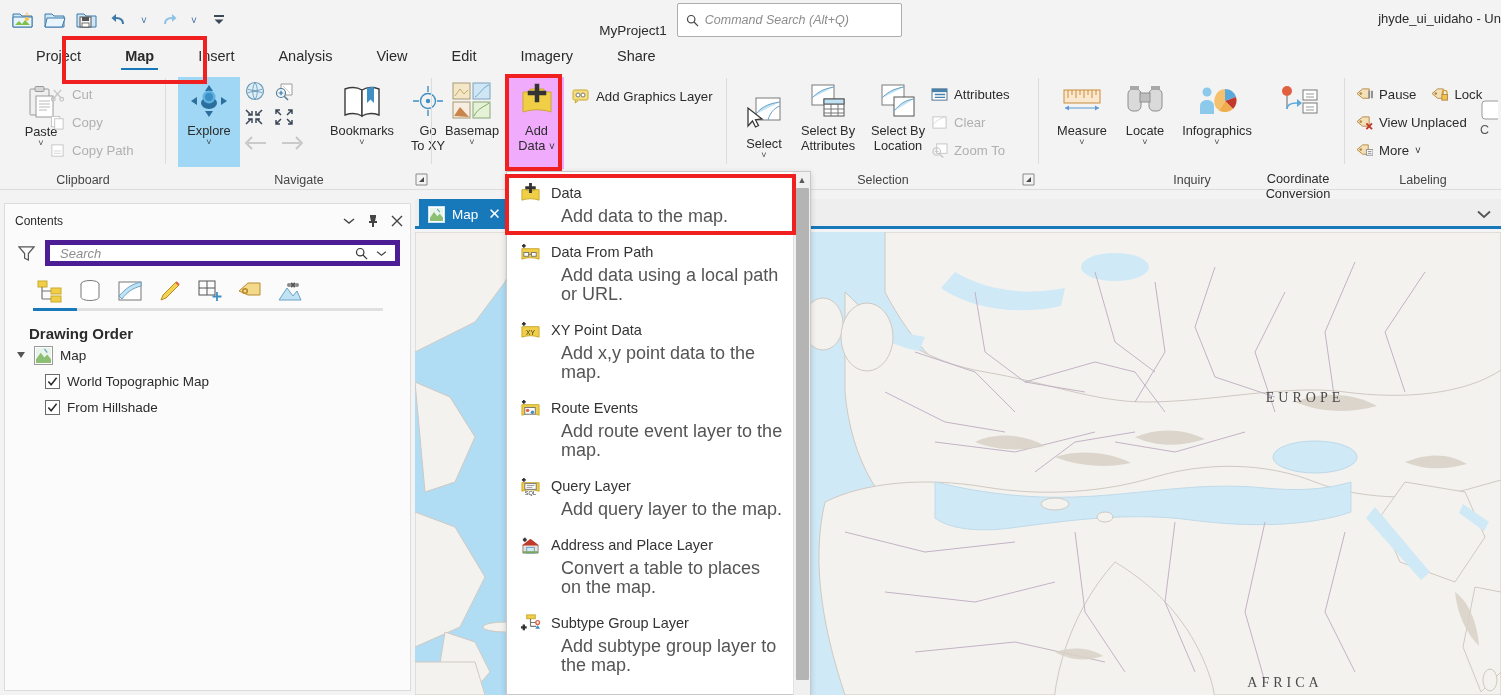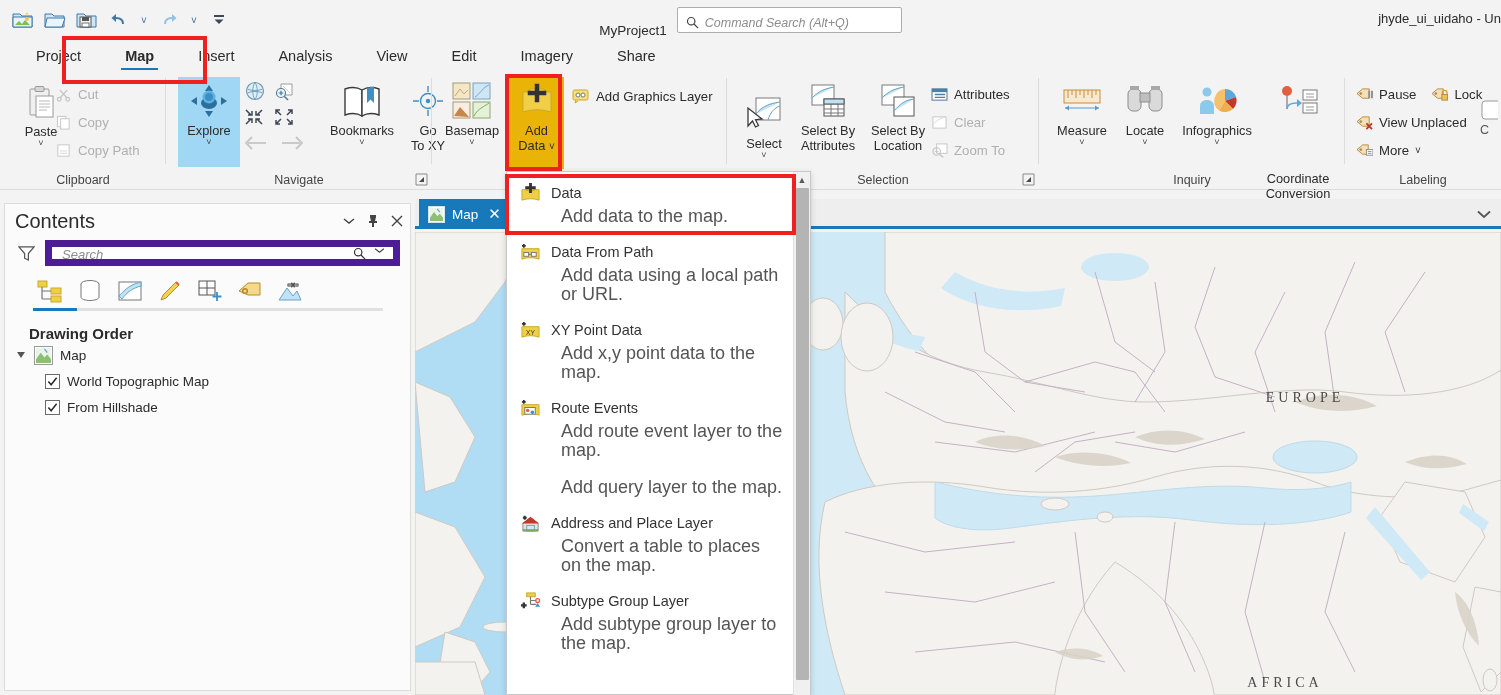--- a/index.html
+++ b/index.html
@@ -15,21 +15,21 @@
 
   
   .titlebar { position:absolute; left:0; top:0; width:1501px; height:40px; background:#f3f3f3; }
   .qat { position:absolute; left:8px; top:6px; display:flex; align-items:center; gap:2px; }
   .qat-btn { width:30px; height:28px; display:flex; align-items:center; justify-content:center; cursor:default; }
   .qat-caret { width:16px; height:28px; display:flex; align-items:center; justify-content:center; color:#3c6ca0; font-size:10px; }
   .title-center { position:absolute; left:0; top:0; width:1501px; height:40px; display:flex; align-items:center; justify-content:center; gap:10px; pointer-events:none; }
   .proj-name { font-size:13.5px; color:#2b2b2b;margin-top:20px; }
   .cmd-search {
     width:225px; height:26px; border:1px solid #adadad; background:#fff;
-    border-radius:2px; display:flex; gap:6px; padding:8px 8px;
+    border-radius:2px; display:flex; align-items:center; gap:6px; padding:16px 8px;
     pointer-events:auto;
   }
   .cmd-search .ph { font-style:italic; color:#8d8d8d; font-size:12.5px; }
   .user-label { position:absolute; right:0px; top:11px; font-size:13px; color:#2b2b2b; white-space:nowrap; }
 
   
   .ribbon-tabs { position:absolute; left:0; top:40px; width:1501px; height:32px; background:#f3f3f3; }
   .tabs-row { display:flex; align-items:flex-start; height:32px; padding-left:14px; gap:0px; }
   .rtab { position:relative; height:32px; display:flex; align-items:center; padding:0 22px; font-size:14.5px; color:#2b2b2b; cursor:default; }
   .rtab.active { font-weight:bold; }
@@ -50,26 +50,26 @@
   .sm-item { display:flex; align-items:center; gap:6px; height:28px; font-size:13.2px; color:#2b2b2b; }
   .sm-item.dis { color:#b0b0b0; }
   .sm-ico { width:18px; height:18px; display:flex; align-items:center; justify-content:center; }
 
   
   .contents {
     position:absolute; left:4px; top:203px; width:407px; height:488px;
     background:#fbfbfb; border:1px solid #dcdcdc;
   }
   .cont-head { position:relative; height:34px; display:flex; align-items:center; padding:0 8px 0 10px; }
-  .cont-title { font-size:20px; color:#2b2b2b; }
+  .cont-title { font-size:12px; color:#2b2b2b; }
   .cont-hbtns { position:absolute; right:6px; top:0; height:34px; display:flex; align-items:center; gap:10px; color:#444; }
   .cont-hbtns span { cursor:default; display:flex; align-items:center; justify-content:center; width:14px; height:20px; }
   .cont-search-row { display:flex; align-items:center; gap:8px; padding:0 10px 0 10px; height:30px; }
   .filter-ico { width:22px; height:22px; display:flex; align-items:center; justify-content:center; }
-  .csearch { flex:1; height:26px; border:7px solid #4c1d95; background:#fff; display:flex; align-items:flex-start; padding:0 4px 0 10px; }
+  .csearch { flex:1; height:26px; border:5px solid #4c1d95; background:#fff; display:flex; align-items:center; padding:0 4px 0 10px; }
   .csearch .ph { flex:1; font-style:italic; color:#8d8d8d; font-size:13px; }
   .csearch .mi { width:20px; display:flex; align-items:center; justify-content:center; color:#333; }
   .ctools { display:flex; align-items:center; gap:6px; padding:8px 0 0 28px; }
   .ctool { width:34px; height:30px; display:flex; align-items:center; justify-content:center; cursor:default; }
   .ctool-underline { margin:2px 0 0 28px; width:350px; height:3px; background:#e0e0e0; position:relative; }
   .ctool-underline i { position:absolute; left:0; top:0; width:44px; height:3px; background:#1779ba; display:block; }
   .draw-order { font-size:15px; font-weight:bold; color:#2b2b2b; padding:14px 0 0 24px; }
   .layer-row { display:flex; align-items:center; gap:7px; font-size:13.5px; color:#2b2b2b; height:26px; }
   .map-row { padding-left:10px; }
   .tri { width:12px; height:12px; display:flex; align-items:center; justify-content:center; }
@@ -216,21 +216,21 @@
               <rect x="4" y="4" width="19" height="26" rx="1" fill="#f0f0f0" stroke="#9a9a9a"></rect>
               <rect x="9" y="1.5" width="9" height="5" rx="1" fill="#d6d6d6" stroke="#9a9a9a"></rect>
               <rect x="10" y="11" width="17" height="21" fill="#fff" stroke="#9a9a9a"></rect>
               <path d="M13 16h11M13 19h11M13 22h11M13 25h8" stroke="#b9b9b9"></path>
             </svg>
           </div>
           <div class="bl">Paste</div>
           <div class="bc">˅</div>
         </div>
       </div>
-      <div style="position:absolute; left:54px; top:8px;">
+      <div style="position:absolute; left:48px; top:8px;">
         <div class="sm-item dis">
           <span class="sm-ico">
             <svg width="15" height="15" viewBox="0 0 16 16">
                 <path d="M4 3l8 9M12 3l-8 9" stroke="#c4c4c4" stroke-width="1.3" fill="none"></path>
                 <circle cx="3.5" cy="13" r="2" fill="none" stroke="#c4c4c4" stroke-width="1.3"></circle>
                 <circle cx="12.5" cy="13" r="2" fill="none" stroke="#c4c4c4" stroke-width="1.3"></circle>
               </svg>
           </span>
           <span>Cut</span>
         </div>
@@ -368,21 +368,21 @@
             <rect x="1" y="20" width="17" height="16" fill="#f7ede0" stroke="#a89a77"></rect>
             <path d="M2 34l6-9 9 10z" fill="#c8844a"></path>
             <rect x="21" y="20" width="17" height="16" fill="#e6f2d8" stroke="#8aa875"></rect>
             <path d="M22 34c4-8 10-9 15-13" stroke="#7fa85e" fill="none"></path>
           </svg>
         </div>
         <div class="bl">Basemap</div>
         <div class="bc">˅</div>
       </div>
 
-      <div style="position:absolute; left:77px; top:5px; width:55px; height:92px; background:#eab308;">
+      <div style="position:absolute; left:77px; top:5px; width:55px; height:92px; background:#f0abfc;">
         <div class="big-btn" style="width:55px;">
           <div class="bi">
             <svg width="38" height="36" viewBox="0 0 38 36">
               <path d="M5 9h28v20c-9-3-19-3-28 0z" fill="#f0cf46" stroke="#c9a92e"></path>
               <path d="M12 6h14v5H12z" fill="#f0cf46" stroke="#c9a92e"></path>
               <path d="M19 3v14M12 10h14" stroke="#333" stroke-width="4.5" stroke-linecap="square"></path>
             </svg>
           </div>
           <div class="bl" style="line-height:15px;">
             <span>Add</span><br>
@@ -924,20 +924,32 @@
               <circle cx="8" cy="13" r="1.8" fill="#e06040"></circle>
               <circle cx="13" cy="15" r="1.8" fill="#3f8fc4"></circle>
             </svg>
           </span>
           <span class="mitem-title">Route Events</span>
         </div>
         <div class="mitem-desc">Add route event layer to the map.</div>
       </div>
 
       <div class="mitem">
+        <div class="mitem-head">
+          <span class="mitem-ico">
+            <svg width="21" height="20" viewBox="0 0 22 21">
+              <path d="M2 7h18v9c-6-2-12-2-18 0z" fill="#f0cf46" stroke="#c9a92e"></path>
+              <path d="M4 2v4M2 4h4" stroke="#333" stroke-width="1.8"></path>
+              <rect x="5" y="8" width="12" height="6" fill="#fff" stroke="#777"></rect>
+              <path d="M7 10h8M7 12h6" stroke="#9a9a9a"></path>
+              <text x="11" y="20" font-size="6" text-anchor="middle" fill="#333" font-family="Liberation Sans, sans-serif">SQL</text>
+            </svg>
+          </span>
+          <span class="mitem-title">Query Layer</span>
+        </div>
         <div class="mitem-desc">Add query layer to the map.</div>
       </div>
 
       <div class="mitem">
         <div class="mitem-head">
           <span class="mitem-ico">
             <svg width="21" height="20" viewBox="0 0 22 21">
               <path d="M5 3v4M3 5h4" stroke="#333" stroke-width="2"></path>
               <path d="M11 5l8 6v8H3v-8z" fill="#e7e2d8" stroke="#8a8a8a"></path>
               <path d="M11 4l9 7H2z" fill="#c0392b"></path>

